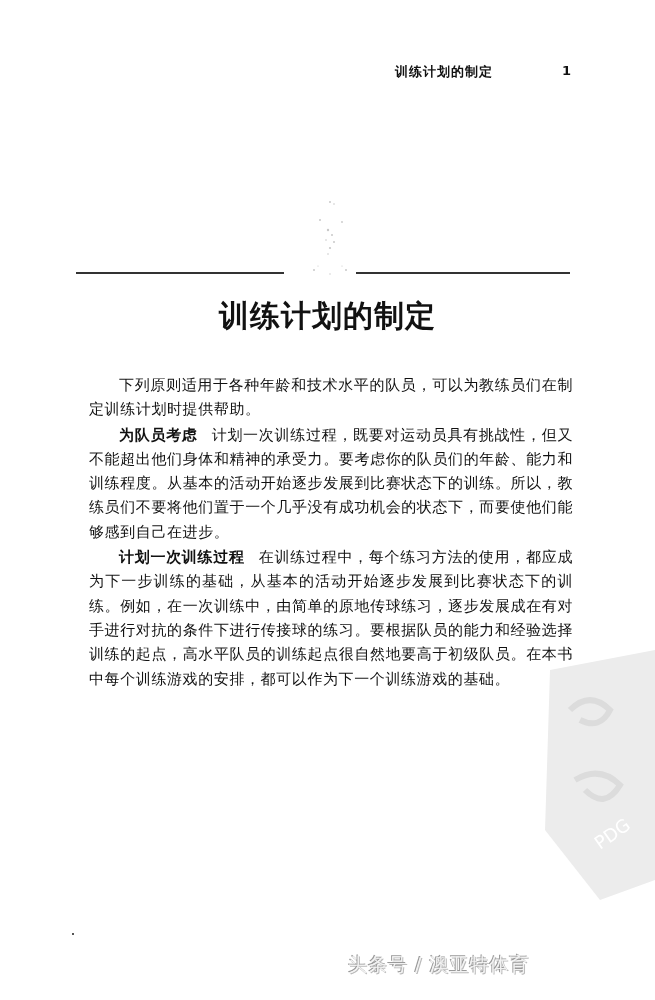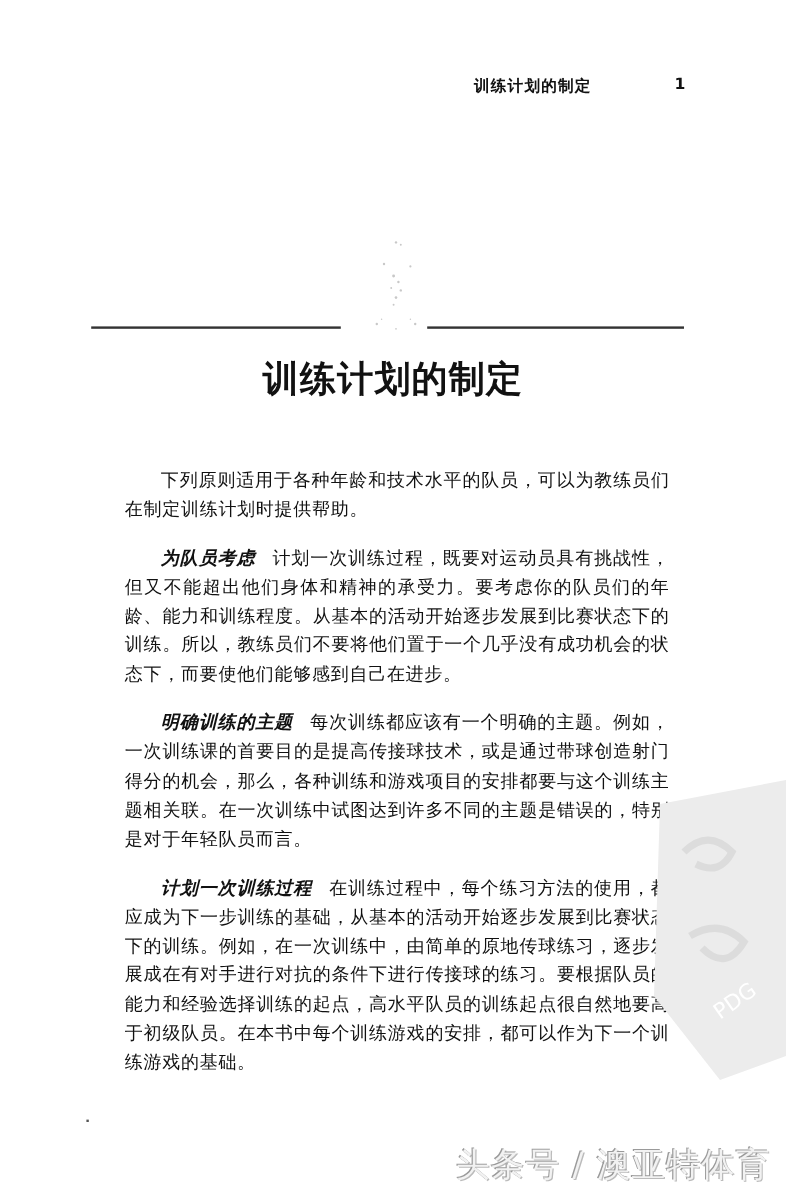--- a/index.html
+++ b/index.html
@@ -19,29 +19,29 @@
   .rule-left { position: absolute; top: 272px; left: 76px; width: 208px; height: 2px; background: #333; }
   .rule-right { position: absolute; top: 272px; left: 356px; width: 214px; height: 2px; background: #333; }
   .chapter-title {
     position: absolute; top: 296px; left: 0; width: 655px; text-align: center;
     font-size: 30px; font-weight: bold; letter-spacing: 1px;
   }
   .body-text {
     position: absolute; top: 372px; left: 88px; width: 486px;
     font-size: 15px; line-height: 24.3px; letter-spacing: 0.6px; text-align: justify;
   }
-  .body-text p { margin: 16px; text-indent: 2em; }
-  .body-text p .lead { font-weight: bold; font-style: italic; }
+  .body-text p { margin: 1px; text-indent: 2em; }
+  .body-text p .lead { font-weight: bold; }
   .body-text p .lead-gap { display: inline-block; width: 14px; }
   .watermark {
     position: absolute; top: 650px; left: 540px; width: 115px; height: 250px;
   }
   .footer-mark {
-    position: absolute; top: 952px; left: 348px; font-size: 28px; color: #f2f2f2;
-    text-shadow: -1px -1px 0 #9a9a9a, 1px 1px 0 #bbbbbb; letter-spacing: 1px; margin-left: 32px;
+    position: absolute; top: 952px; left: 348px; font-size: 19px; color: #f2f2f2;
+    text-shadow: -1px -1px 0 #9a9a9a, 1px 1px 0 #bbbbbb; letter-spacing: 1px;
   }
   .speck { position: absolute; width: 2px; height: 2px; background: #555; }
 </style>
 </head>
 <body>
 
 <div class="running-head">训练计划的制定</div>
 <div class="page-num">1</div>
 
 <svg class="ornament" viewBox="0 0 80 90">
@@ -64,21 +64,20 @@
   </g>
 </svg>
 <div class="rule-left"></div>
 <div class="rule-right"></div>
 
 <h1 class="chapter-title" style="margin:0;">训练计划的制定</h1>
 
 <div class="body-text">
   <p><span>下列原则适用于各种年龄和技术水平的队员，可以为教练员们在制定训练计划时提供帮助。</span></p>
   <p><span class="lead">为队员考虑</span><span class="lead-gap"></span><span>计划一次训练过程，既要对运动员具有挑战性，但又不能超出他们身体和精神的承受力。要考虑你的队员们的年龄、能力和训练程度。从基本的活动开始逐步发展到比赛状态下的训练。所以，教练员们不要将他们置于一个几乎没有成功机会的状态下，而要使他们能够感到自己在进步。</span></p>
-  <p><span class="lead">明确训练的主题</span><span class="lead-gap"></span><span>每次训练都应该有一个明确的主题。例如，一次训练课的首要目的是提高传接球技术，或是通过带球创造射门得分的机会，那么，各种训练和游戏项目的安排都要与这个训练主题相关联。在一次训练中试图达到许多不同的主题是错误的，特别是对于年轻队员而言。</span></p>
   <p><span class="lead">计划一次训练过程</span><span class="lead-gap"></span><span>在训练过程中，每个练习方法的使用，都应成为下一步训练的基础，从基本的活动开始逐步发展到比赛状态下的训练。例如，在一次训练中，由简单的原地传球练习，逐步发展成在有对手进行对抗的条件下进行传接球的练习。要根据队员的能力和经验选择训练的起点，高水平队员的训练起点很自然地要高于初级队员。在本书中每个训练游戏的安排，都可以作为下一个训练游戏的基础。</span></p>
 </div>
 
 <svg class="watermark" viewBox="0 0 115 250">
   <polygon points="10,20 115,0 115,230 60,250 5,180" fill="#ececec"></polygon>
   <path d="M30 60 q20 -20 40 0 q-10 20 -30 10" stroke="#dcdcdc" stroke-width="6" fill="none"></path>
   <path d="M35 130 q25 -15 45 5 q-15 25 -35 5" stroke="#dcdcdc" stroke-width="6" fill="none"></path>
   <text x="60" y="200" font-family="DejaVu Sans, sans-serif" font-size="18" fill="#ffffff" transform="rotate(-35 60 200)">PDG</text>
 </svg>
 

